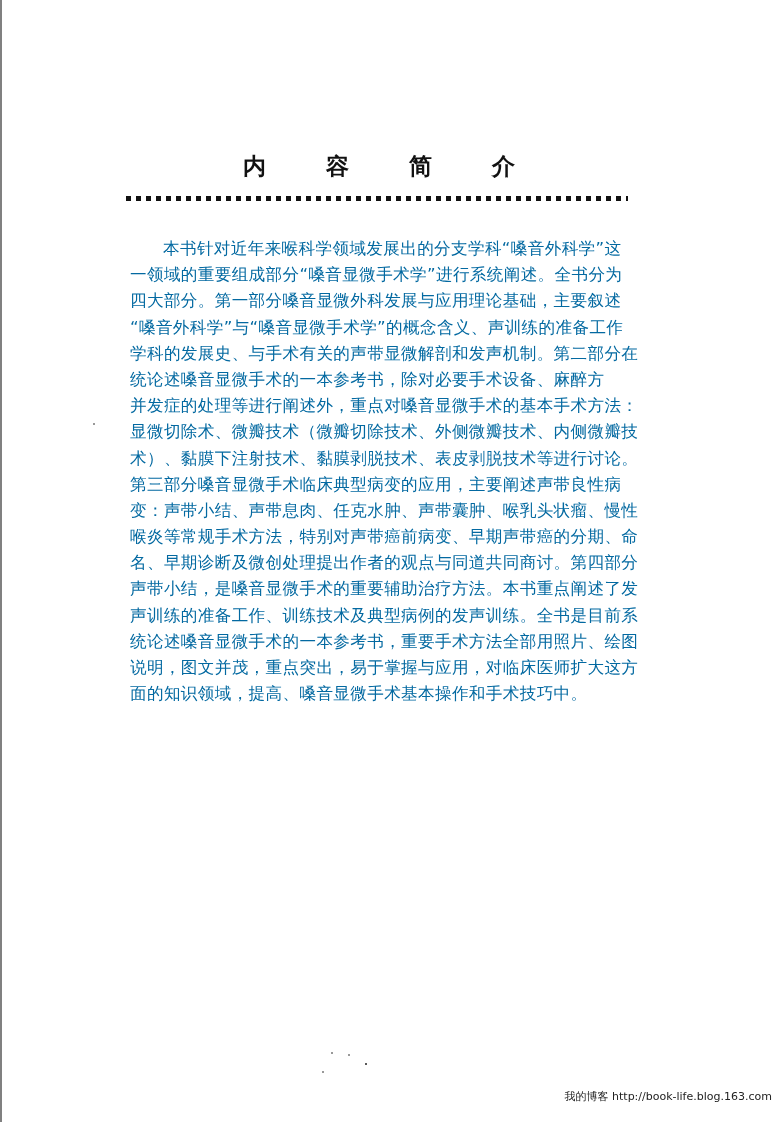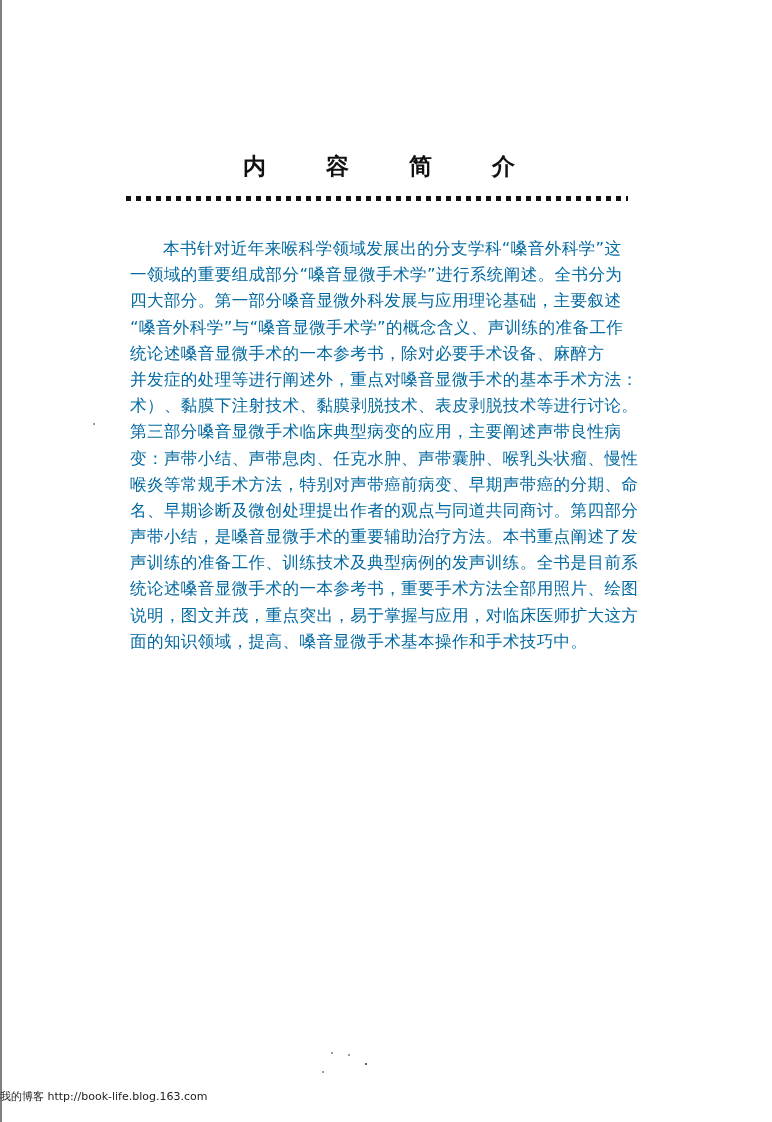--- a/index.html
+++ b/index.html
@@ -20,40 +20,42 @@
     .body-text {
       position: absolute; left: 130px; top: 236px; width: 500px;
     }
     .line {
       height: 26.2px; line-height: 26.2px; font-size: 16.6px; white-space: nowrap; color: #0369a1;
       letter-spacing: 0.35px;
     }
     .line.indent { padding-left: 33px; }
     .speck { position: absolute; width: 2px; height: 2px; background: #777; border-radius: 1px; }
     .footer {
-      position: absolute; left: 0; top: 1089px; width: 772px; text-align: left;
+      position: absolute; left: 0; top: 1089px; width: 772px; text-align: right;
       font-size: 11px; color: #222; font-family: "DejaVu Sans", sans-serif;
     }
   </style>
 </head>
 <body>
 
 <div class="left-edge"></div>
 
 <div class="page-title">内 容 简 介</div>
 
 <div class="dotted-rule"></div>
 
 <div class="body-text">
   <div class="line indent">本书针对近年来喉科学领域发展出的分支学科“嗓音外科学”这</div>
   <div class="line">一领域的重要组成部分“嗓音显微手术学”进行系统阐述。全书分为</div>
   <div class="line">四大部分。第一部分嗓音显微外科发展与应用理论基础，主要叙述</div>
   <div class="line">“嗓音外科学”与“嗓音显微手术学”的概念含义、声训练的准备工作</div>
+  <div class="line">学科的发展史、与手术有关的声带显微解剖和发声机制。第二部分在</div>
   <div class="line">统论述嗓音显微手术的一本参考书，除对必要手术设备、麻醉方</div>
   <div class="line">并发症的处理等进行阐述外，重点对嗓音显微手术的基本手术方法：</div>
+  <div class="line">显微切除术、微瓣技术（微瓣切除技术、外侧微瓣技术、内侧微瓣技</div>
   <div class="line">术）、黏膜下注射技术、黏膜剥脱技术、表皮剥脱技术等进行讨论。</div>
   <div class="line">第三部分嗓音显微手术临床典型病变的应用，主要阐述声带良性病</div>
   <div class="line">变：声带小结、声带息肉、任克水肿、声带囊肿、喉乳头状瘤、慢性</div>
   <div class="line">喉炎等常规手术方法，特别对声带癌前病变、早期声带癌的分期、命</div>
   <div class="line">名、早期诊断及微创处理提出作者的观点与同道共同商讨。第四部分</div>
   <div class="line">声带小结，是嗓音显微手术的重要辅助治疗方法。本书重点阐述了发</div>
   <div class="line">声训练的准备工作、训练技术及典型病例的发声训练。全书是目前系</div>
   <div class="line">统论述嗓音显微手术的一本参考书，重要手术方法全部用照片、绘图</div>
   <div class="line">说明，图文并茂，重点突出，易于掌握与应用，对临床医师扩大这方</div>
   <div class="line">面的知识领域，提高、嗓音显微手术基本操作和手术技巧中。</div>

